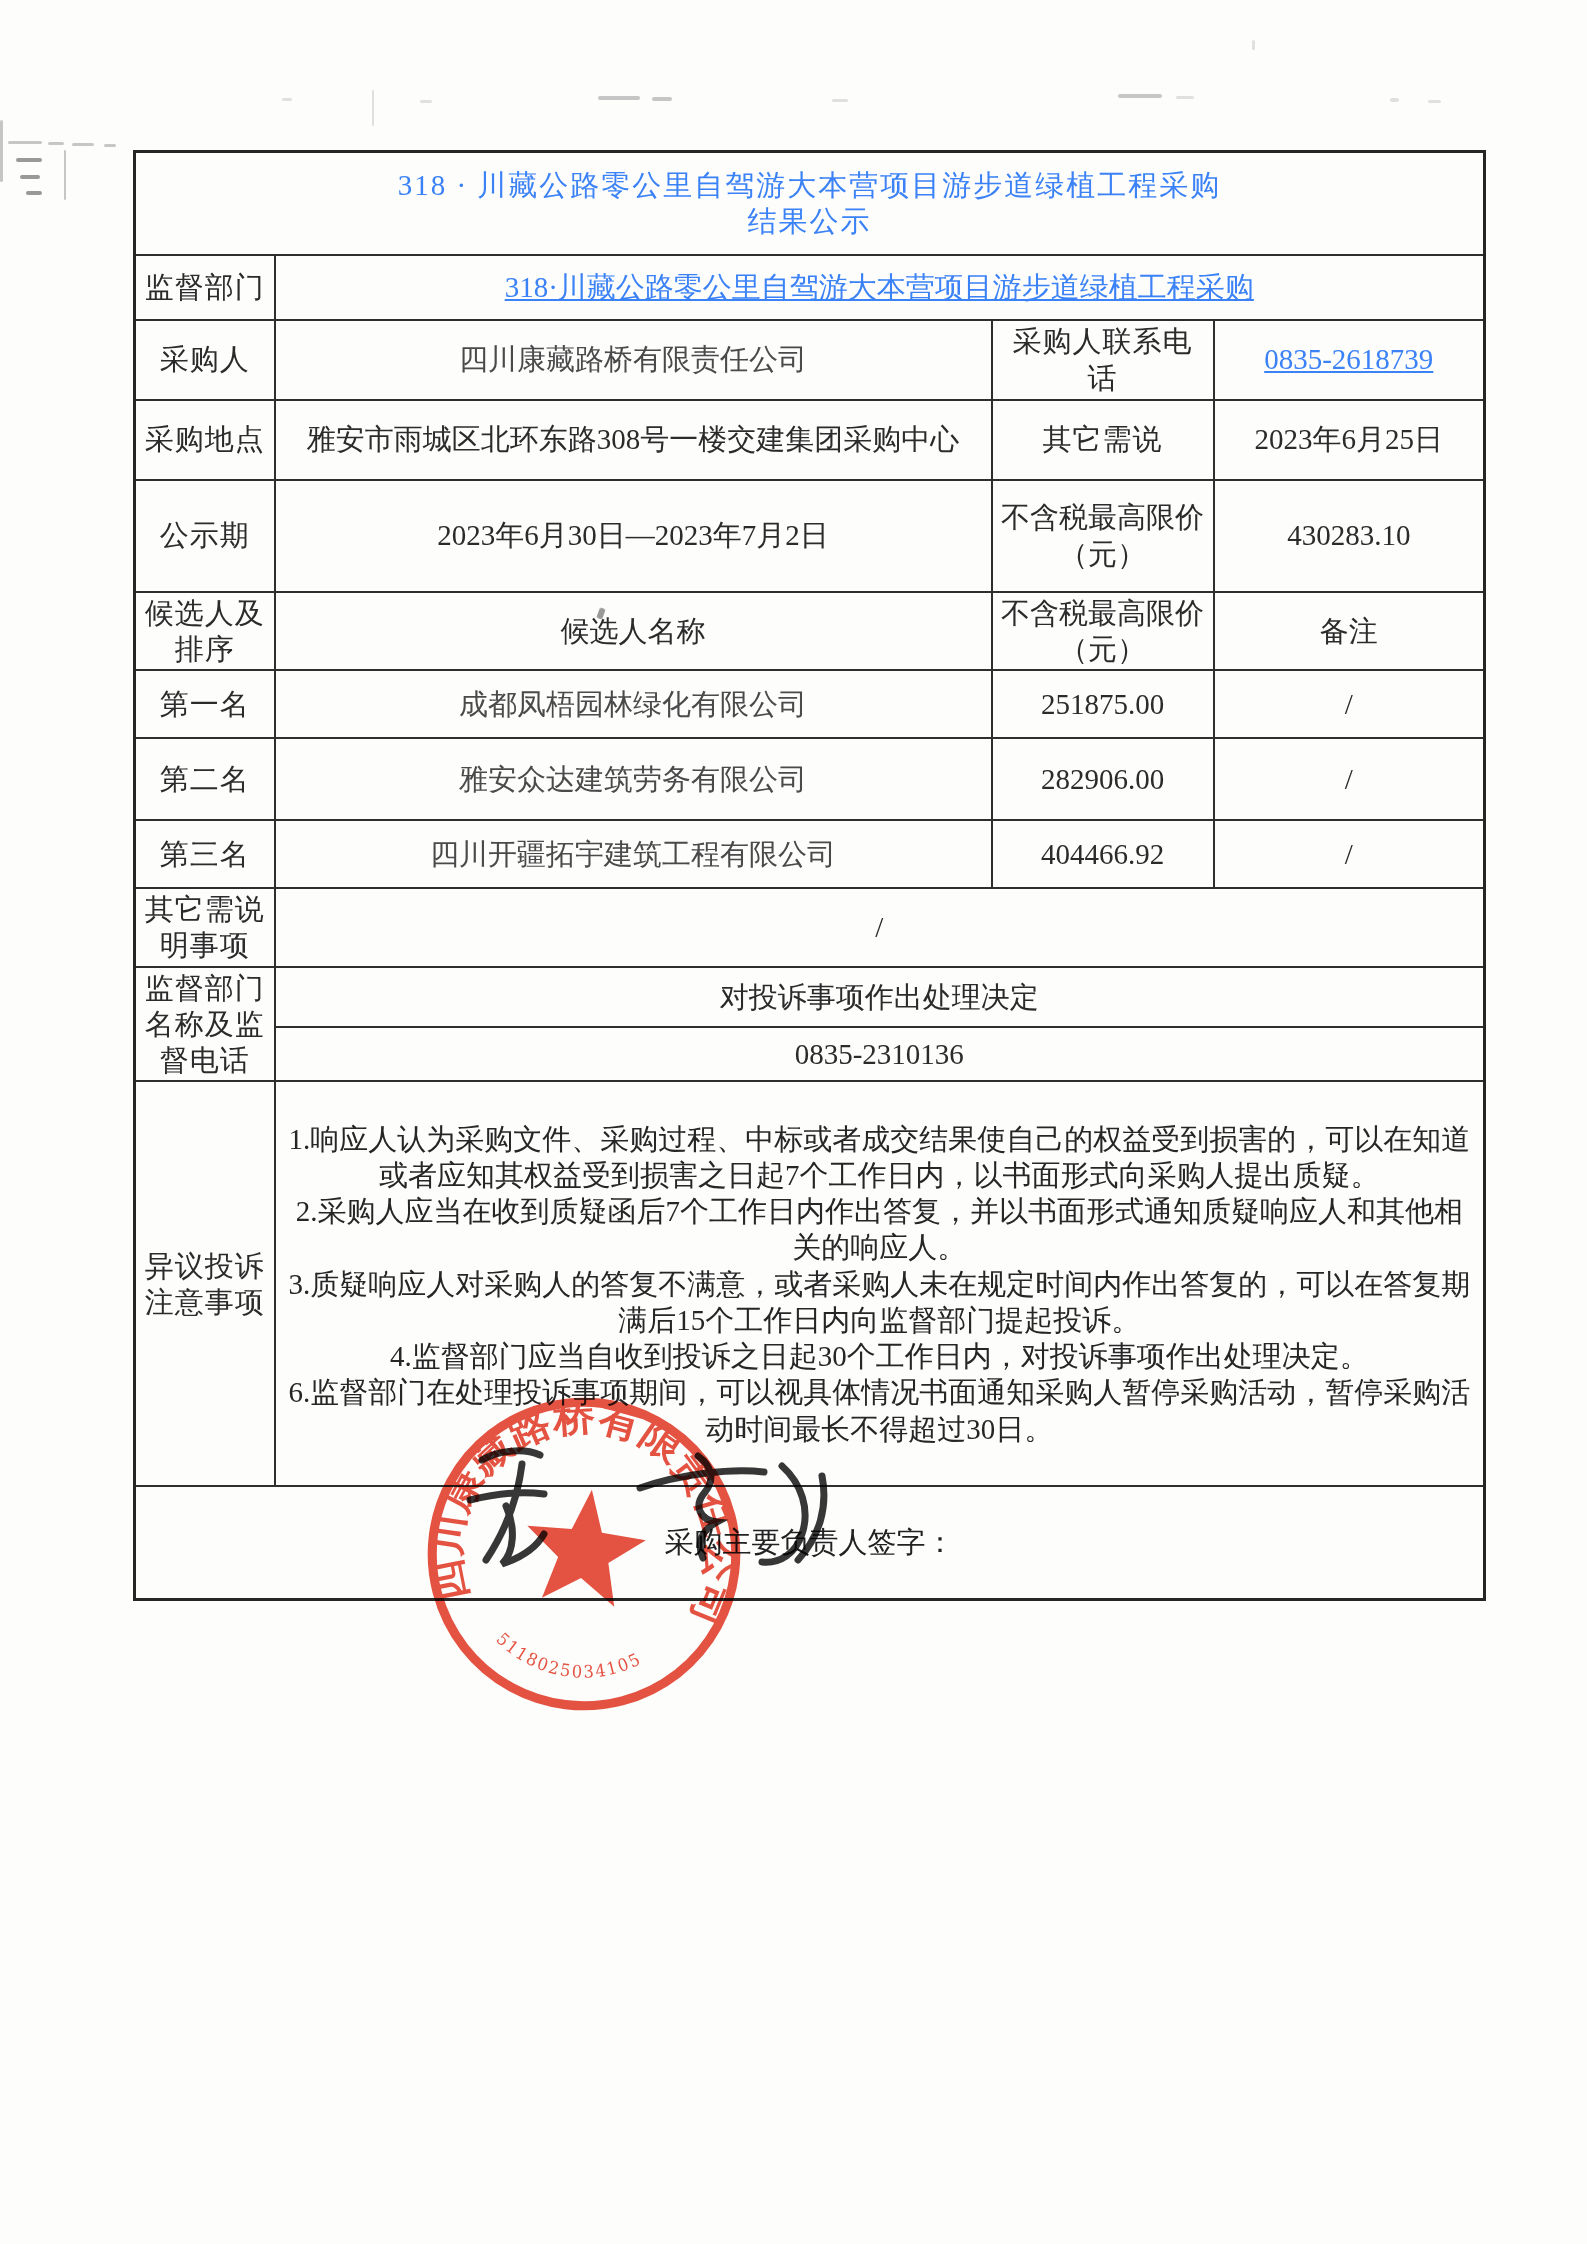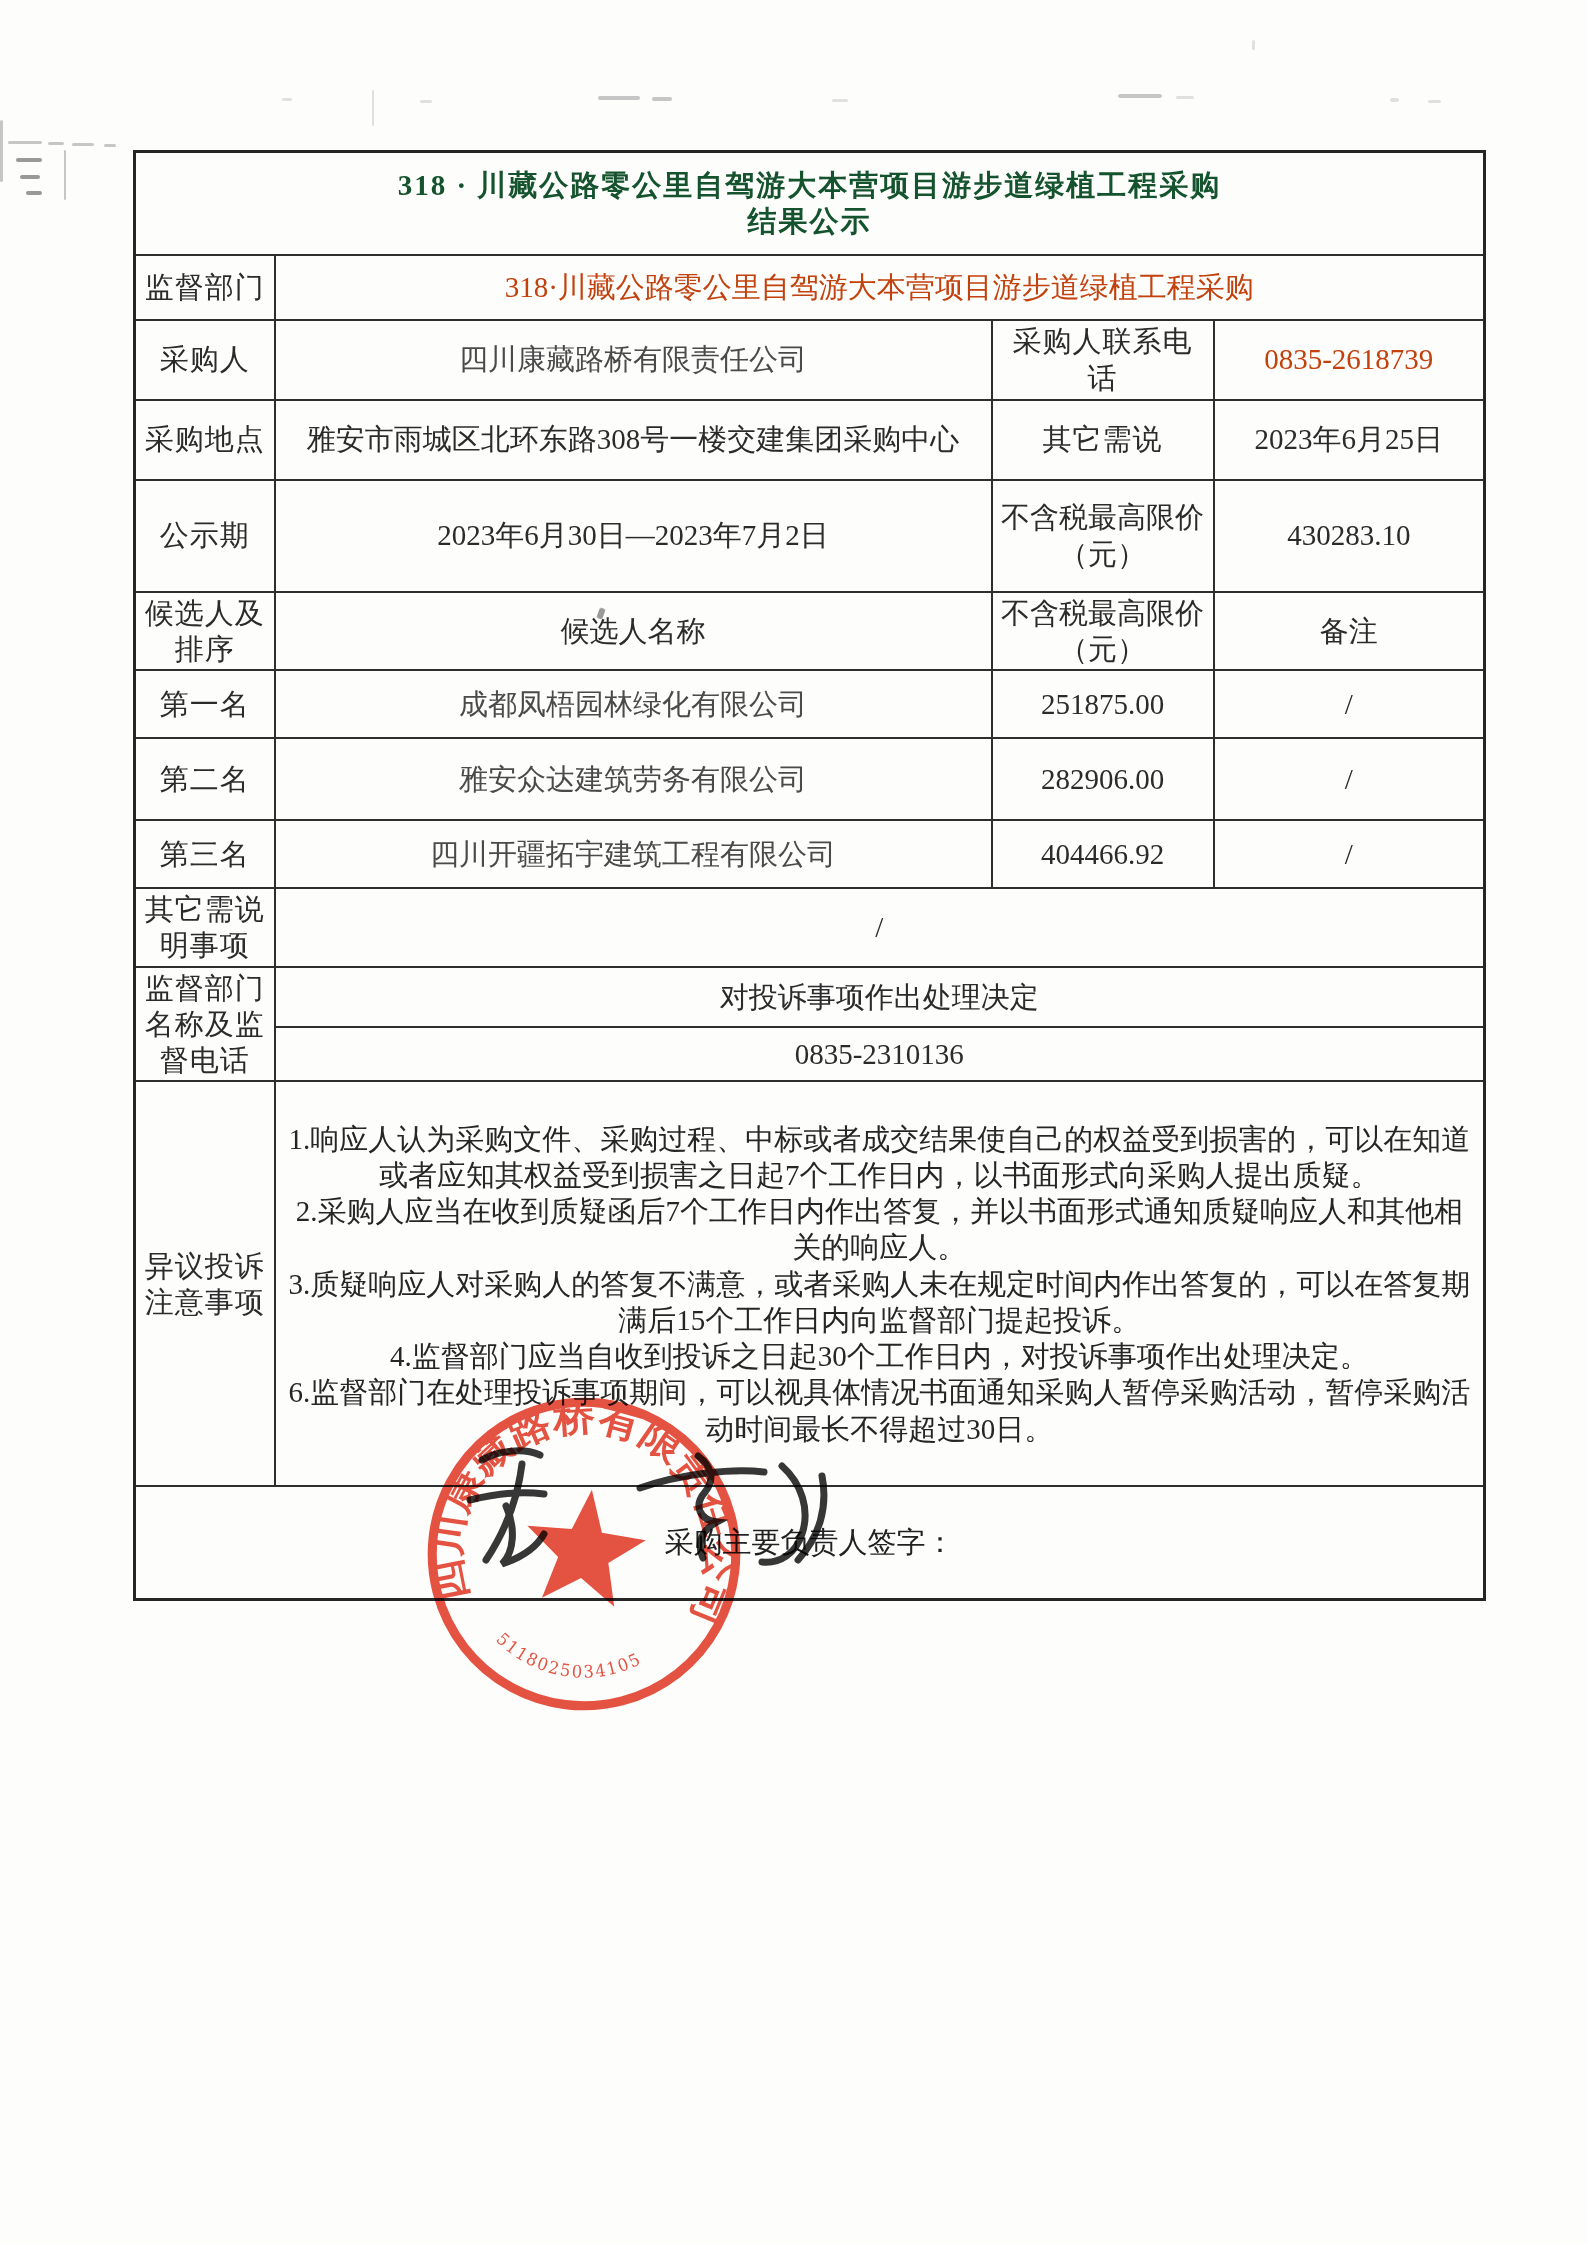--- a/index.html
+++ b/index.html
@@ -23,26 +23,26 @@
   table.doc td{
     border:2px solid #2e2e2e;
     padding:2px 8px;
     font-size:29px;
     line-height:1.25;
     text-align:center;
     vertical-align:middle;
     overflow:hidden;
   }
   td.title-cell{
-    font-size:41px;font-weight:bold;letter-spacing:2px;
-    white-space:pre-line;color:#14532d;line-height:1.3;margin-left:8px;
+    font-size:41px;font-weight:normal;letter-spacing:2px;
+    white-space:pre-line;color:#3b82f6;line-height:1.3;margin-left:8px;
   }
   td.lbl{white-space:pre-line;letter-spacing:1px;}
   td.pre{white-space:pre-line;border-radius:20px;}
-  .gray{color:#c2410c;}
+  .gray{color:#3b82f6;text-decoration:underline;}
   .dim{color:#4a4a4a;}
   td.notes-cell{
     text-align:left;vertical-align:top;
     padding:42px 16px 20px 14px;
     font-size:29px;line-height:1.55;color:#262626;
   }
   td.sig-cell{
     text-align:left;vertical-align:middle;
     font-size:31px;padding-left:12px;color:#222;
   }

